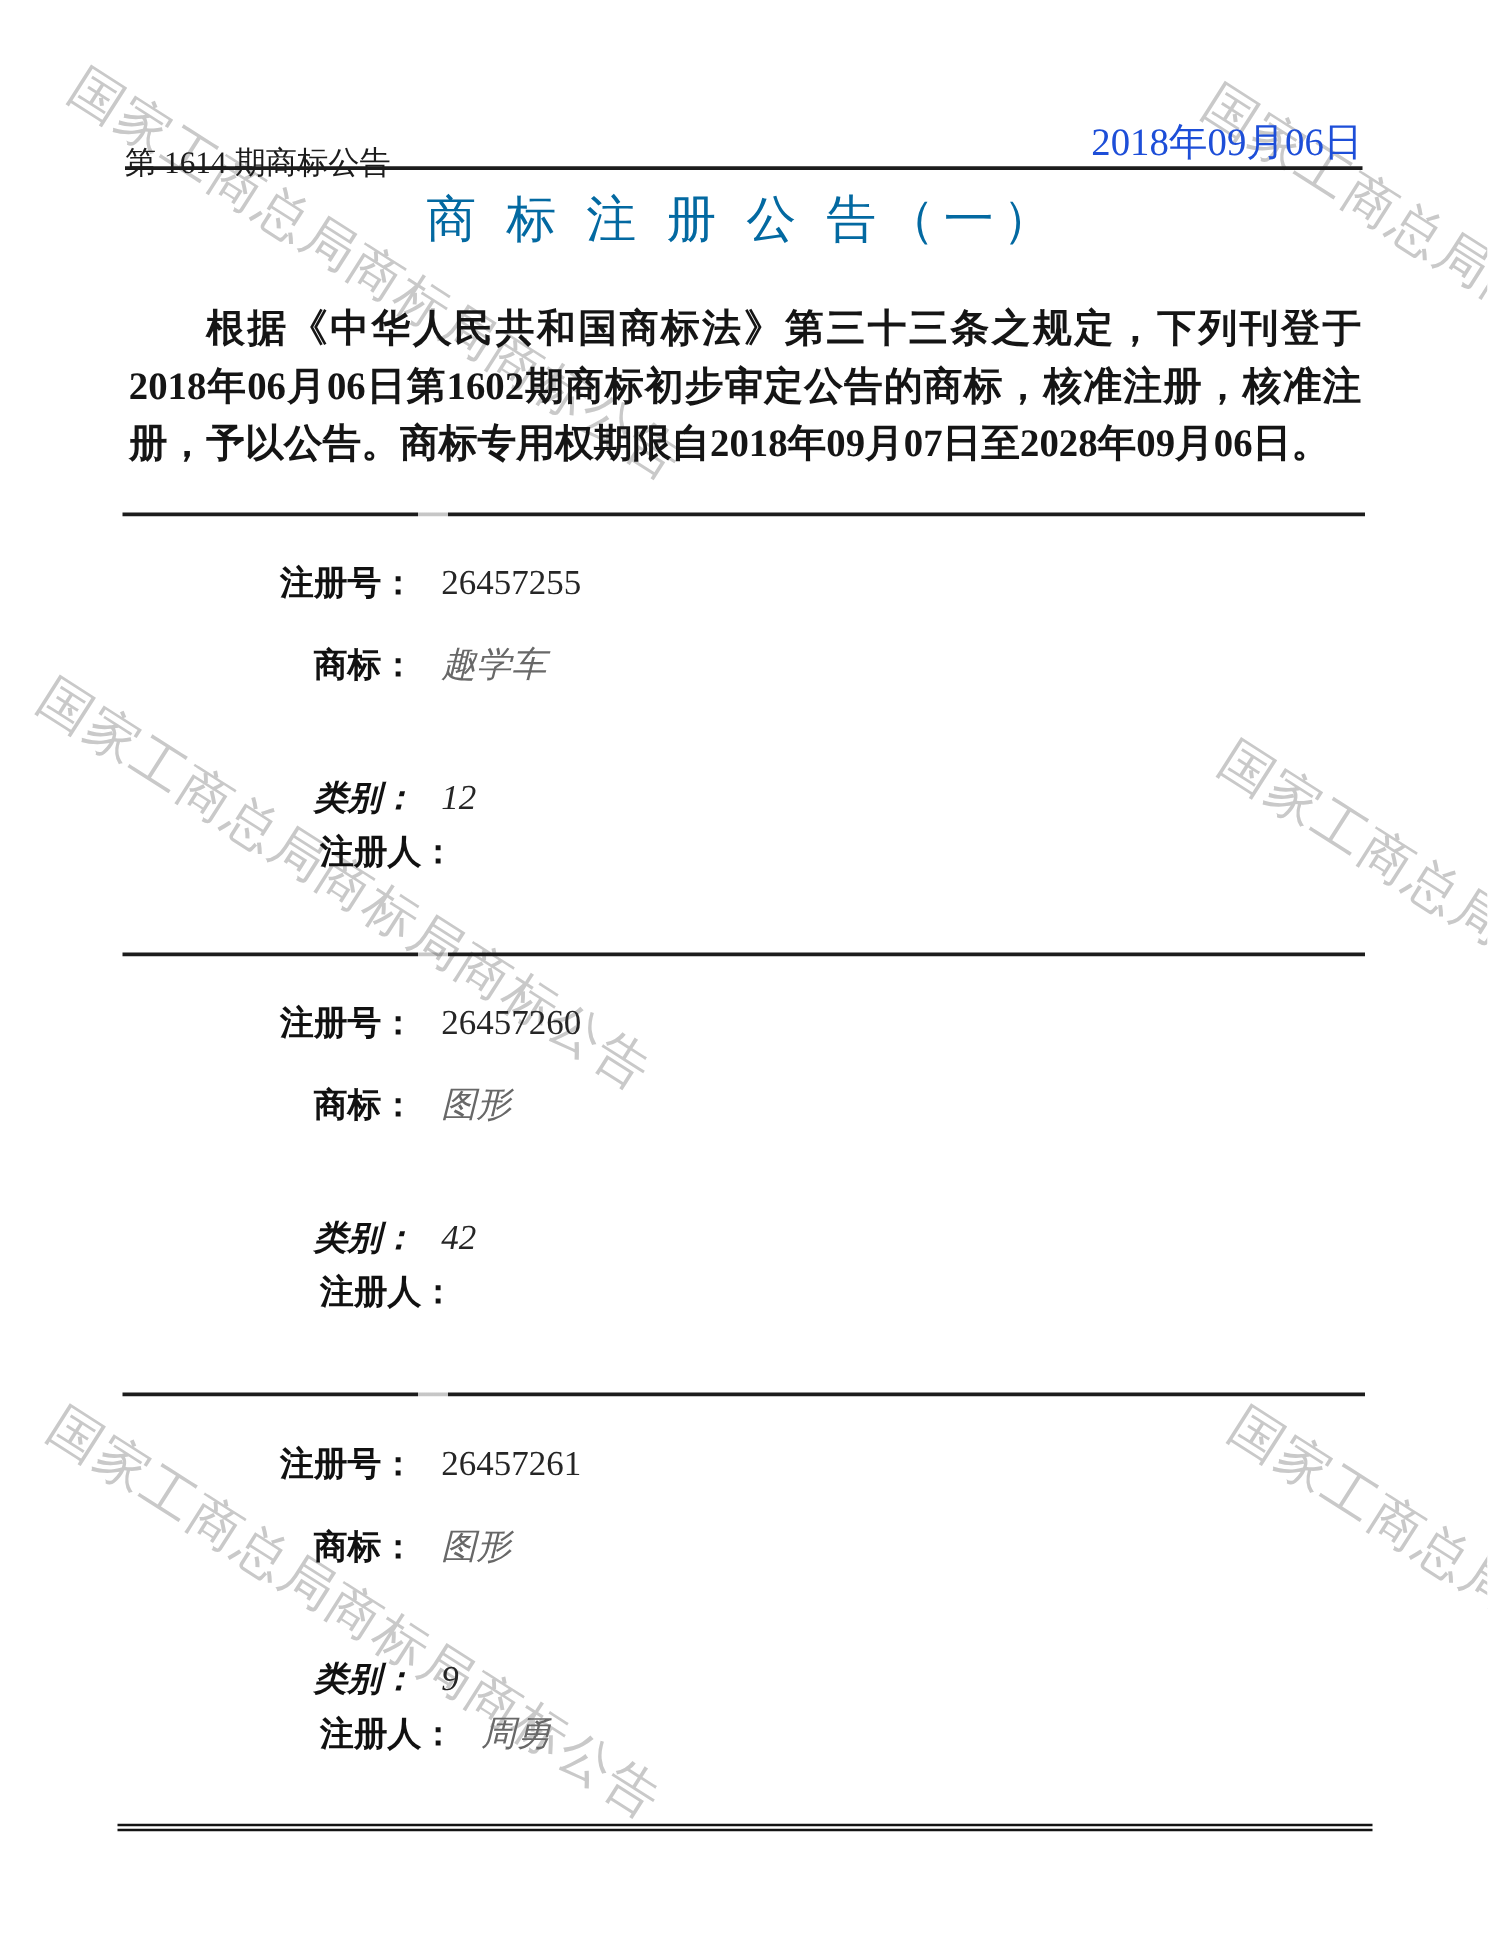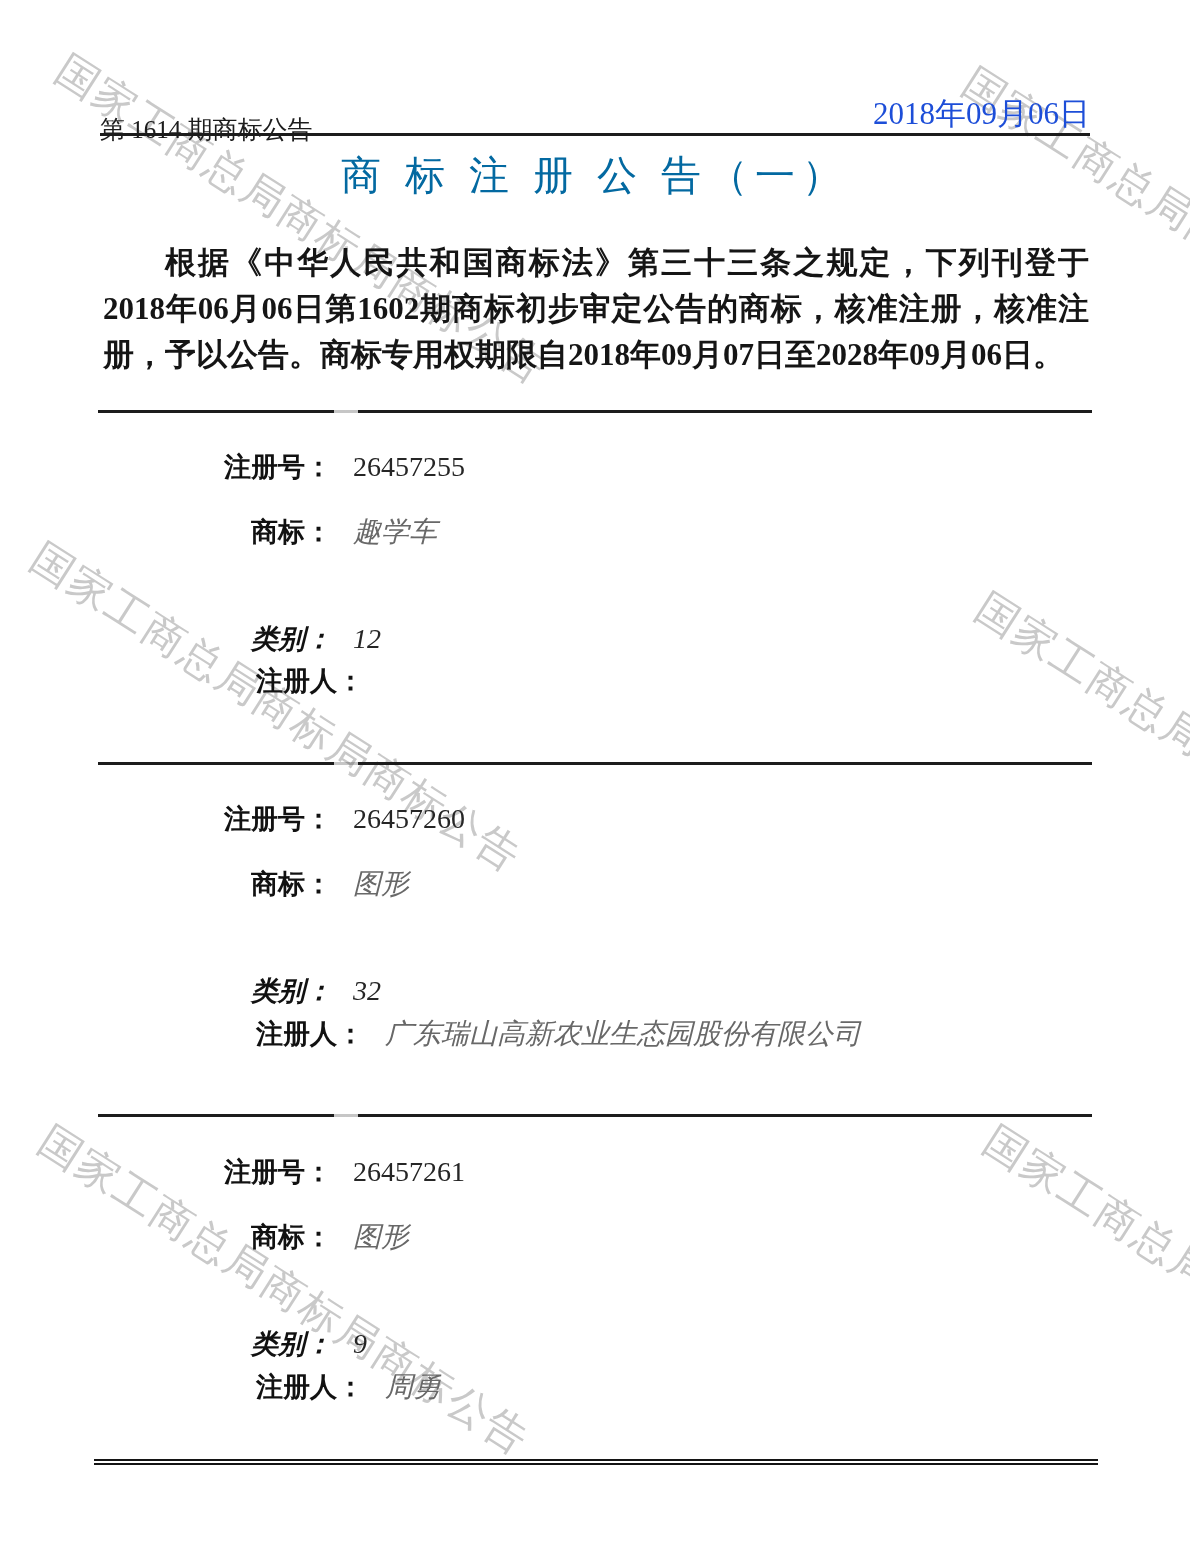--- a/index.html
+++ b/index.html
@@ -139,25 +139,24 @@
       <div class="row row-1">
         <span class="lbl">注册号：</span>
         <span class="val val-num">26457260</span>
       </div>
       <div class="row row-2">
         <span class="lbl">商标：</span>
         <span class="val val-cn">图形</span>
       </div>
       <div class="row row-3">
         <span class="lbl">类别：</span>
-        <span class="val val-num">32</span>
+        <span class="val val-num">42</span>
       </div>
       <div class="row row-4">
         <span class="lbl">注册人：</span>
-        <span class="val val-cn">广东瑞山高新农业生态园股份有限公司</span>
       </div>
     </div>
 
     <div class="sep sep3"></div>
 
     <div class="record rec3">
       <div class="row row-1">
         <span class="lbl">注册号：</span>
         <span class="val val-num">26457261</span>
       </div>

